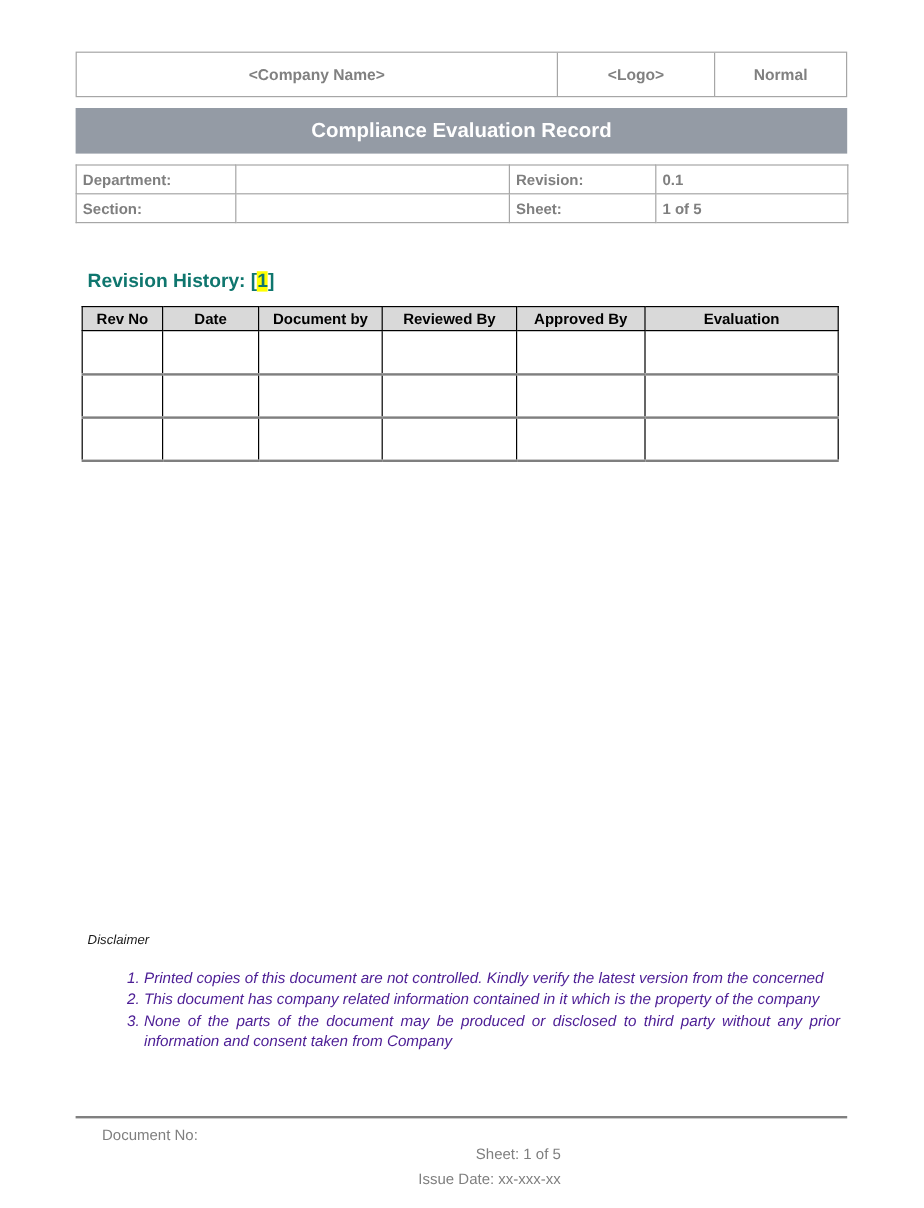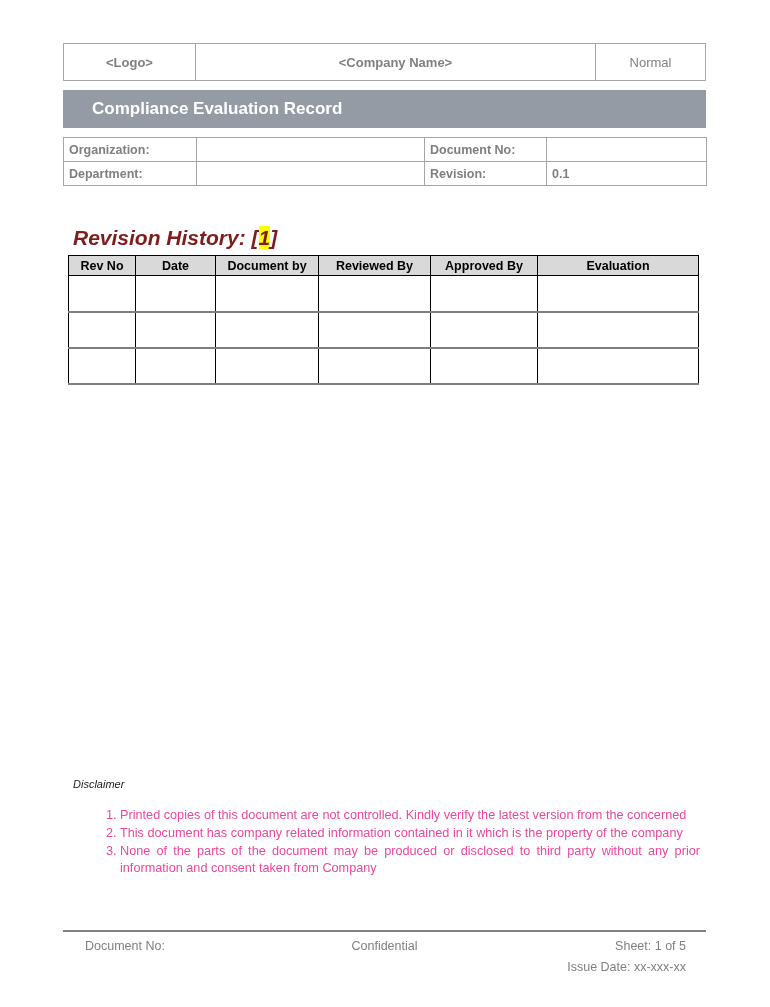--- a/index.html
+++ b/index.html
@@ -6,89 +6,89 @@
   html, body { width: 770px; height: 1007px; background: #ffffff; }
   body { font-family: "Liberation Sans", sans-serif; position: relative; overflow: hidden; }
   .abs { position: absolute; }
 
   
   .header-table { left: 63px; top: 43px; width: 643px; height: 38px; display: flex; border: 1px solid #a6a6a6; }
   .header-cell { display: flex; align-items: center; justify-content: center; color: #808080; font-size: 13px; }
   .header-cell + .header-cell { border-left: 1px solid #a6a6a6; }
   .cell-logo { width: 131px; font-weight: bold; }
   .cell-company { flex: 1; font-weight: bold; }
-  .cell-doctype { width: 110px; font-weight: normal; }
+  .cell-doctype { width: 110px; font-weight: bold; }
 
   
   .title-bar { left: 63px; top: 90px; width: 643px; height: 38px; background: #949ba5; color: #ffffff;
-               font-size: 17px; font-weight: bold; display: flex; align-items: center; justify-content: flex-start; padding-left: 29px; }
+               font-size: 17px; font-weight: bold; display: flex; align-items: center; justify-content: center; }
 
   
   .info-table { left: 63px; top: 137px; width: 643px; border-collapse: collapse; table-layout: fixed; }
   .info-table td { border: 1px solid #a6a6a6; height: 24px; font-size: 12.5px; color: #7f7f7f;
                    font-weight: bold; padding: 1px 5px; vertical-align: middle; }
 
   
-  .rev-heading { left: 73px; top: 226px; font-size: 21px; font-weight: bold; color: #7f1d1d; font-style: italic; }
+  .rev-heading { left: 73px; top: 226px; font-size: 16px; font-weight: bold; color: #0f766e; }
   .hl { background: #ffff00; }
 
   
   .rev-table { left: 68px; top: 255px; width: 630px; border-collapse: collapse; table-layout: fixed; }
   .rev-table th { border: 1px solid #000000; background: #d9d9d9; color: #000000;
                   font-size: 12.5px; font-weight: bold; height: 20px; vertical-align: middle; }
   .rev-table td { border-left: 1px solid #000000; border-right: 1px solid #000000;
                   border-bottom: 2px solid #7f7f7f; height: 36px; }
   .rev-table tbody tr:first-child td { border-top: 1px solid #000000; }
 
   
   .disc-heading { left: 73px; top: 778px; font-size: 11px; font-style: italic; color: #1a1a1a; }
   .disc-list { left: 97px; top: 807px; width: 603px; }
-  .disc-list ol { list-style: decimal outside; padding-left: 23px; font-size: 12.7px;
-                  line-height: 1.33; text-align: justify; color: #ec4899; }
+  .disc-list ol { list-style: decimal outside; padding-left: 23px; font-style: italic; font-size: 12.7px;
+                  line-height: 1.33; text-align: justify; color: #4c1d95; }
   .disc-list li { margin-bottom: 1px; }
 
   
   .footer { left: 63px; top: 930px; width: 643px; border-top: 2px solid #808080; padding-top: 4px;
             display: flex; color: #7f7f7f; font-size: 12.5px; line-height: 21px; }
   .footer-left { width: 33%; padding-left: 22px; }
   .footer-center { width: 34%; text-align: center; }
-  .footer-right { width: 33%; text-align: right; padding-right: 20px; }
+  .footer-right { width: 33%; text-align: right; padding-right: 20px; margin-top: 16px; }
 </style>
 </head>
 <body>
 
 <div class="abs header-table">
+  <div class="header-cell cell-company">&lt;Company Name&gt;</div>
   <div class="header-cell cell-logo">&lt;Logo&gt;</div>
-  <div class="header-cell cell-company">&lt;Company Name&gt;</div>
   <div class="header-cell cell-doctype">Normal</div>
 </div>
 
 <div class="abs title-bar">
   <span>Compliance Evaluation Record</span>
 </div>
 
 <table class="abs info-table">
   <colgroup>
       <col style="width:133px">
       <col style="width:228px">
       <col style="width:122px">
       <col style="width:160px">
     </colgroup>
   <tbody>
     <tr>
-      <td>Organization:</td>
-      <td></td>
-      <td>Document No:</td>
-      <td></td>
-    </tr>
-    <tr>
       <td>Department:</td>
       <td></td>
       <td>Revision:</td>
       <td>0.1</td>
+    </tr>
+    <tr>
+      <td>Section:</td>
+      <td></td>
+      <td>Sheet:</td>
+      <td>1 of 5</td>
     </tr>
   </tbody>
 </table>
 
 <div class="abs rev-heading">
   <span>Revision History: </span><span>[</span><span class="hl">1</span><span>]</span>
 </div>
 
 <table class="abs rev-table">
   <colgroup>
@@ -144,18 +144,17 @@
     <li>Printed copies of this document are not controlled. Kindly verify the latest version from the concerned</li>
     <li>This document has company related information contained in it which is the property of the company</li>
     <li>None of the parts of the document may be produced or disclosed to third party without any prior information and consent taken from Company</li>
   </ol>
 </div>
 
 <div class="abs footer">
   <div class="footer-left">
     <div>Document No:</div>
   </div>
-  <div class="footer-center">Confidential</div>
   <div class="footer-right">
     <div>Sheet: 1 of 5</div>
     <div>Issue Date: xx-xxx-xx</div>
   </div>
 </div>
 
 </body></html>

